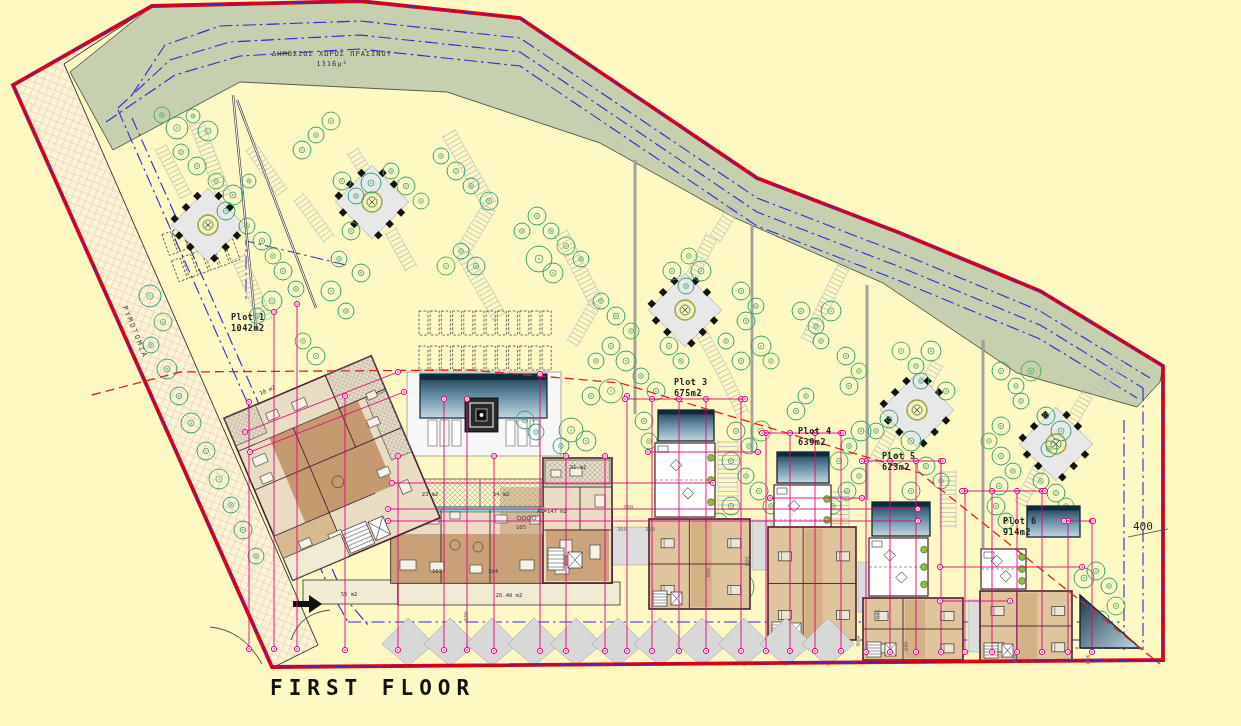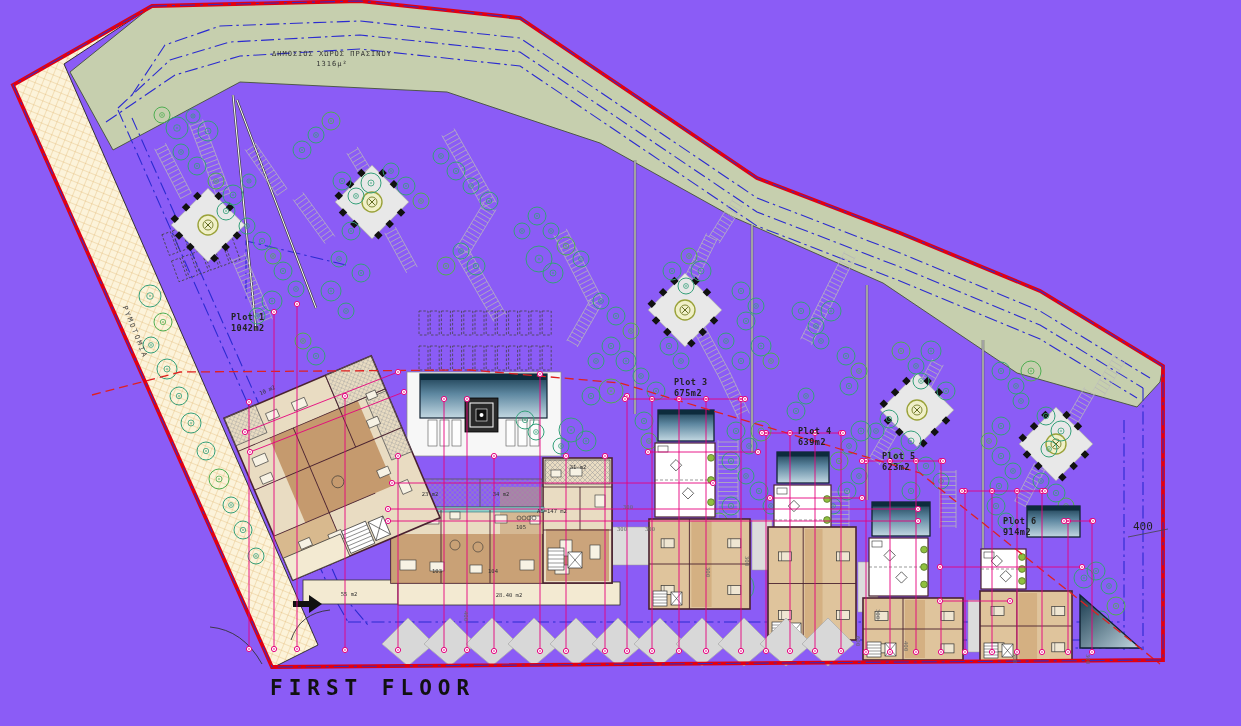--- a/index.html
+++ b/index.html
@@ -1,16 +1,16 @@
 <!DOCTYPE html>
 <html><head>
 <meta charset="utf-8">
 <style>
   html,body{margin:0;padding:0;background:#fff;}
-  .canvas-wrap{width:1241px;height:726px;position:relative;background:#8b5cf6;overflow:hidden;}
+  .canvas-wrap{width:1241px;height:726px;position:relative;background:#fef9c3;overflow:hidden;}
   svg{display:block;}
   text{font-family:"DejaVu Sans Mono","Liberation Mono",monospace;fill:#222;}
   .plot-label{font-size:8.5px;font-weight:bold;letter-spacing:0.5px;}
   .room-label{font-size:5.5px;fill:#333;}
   .dim-label{font-size:5.5px;fill:#666;}
   .title-label{font-size:21px;font-weight:bold;letter-spacing:6px;fill:#111;}
   .greek-label{font-size:7px;letter-spacing:1px;fill:#333;}
   .road-label{font-size:7px;letter-spacing:2px;fill:#444;}
   .right-dim{font-size:11px;fill:#222;}
 </style>

